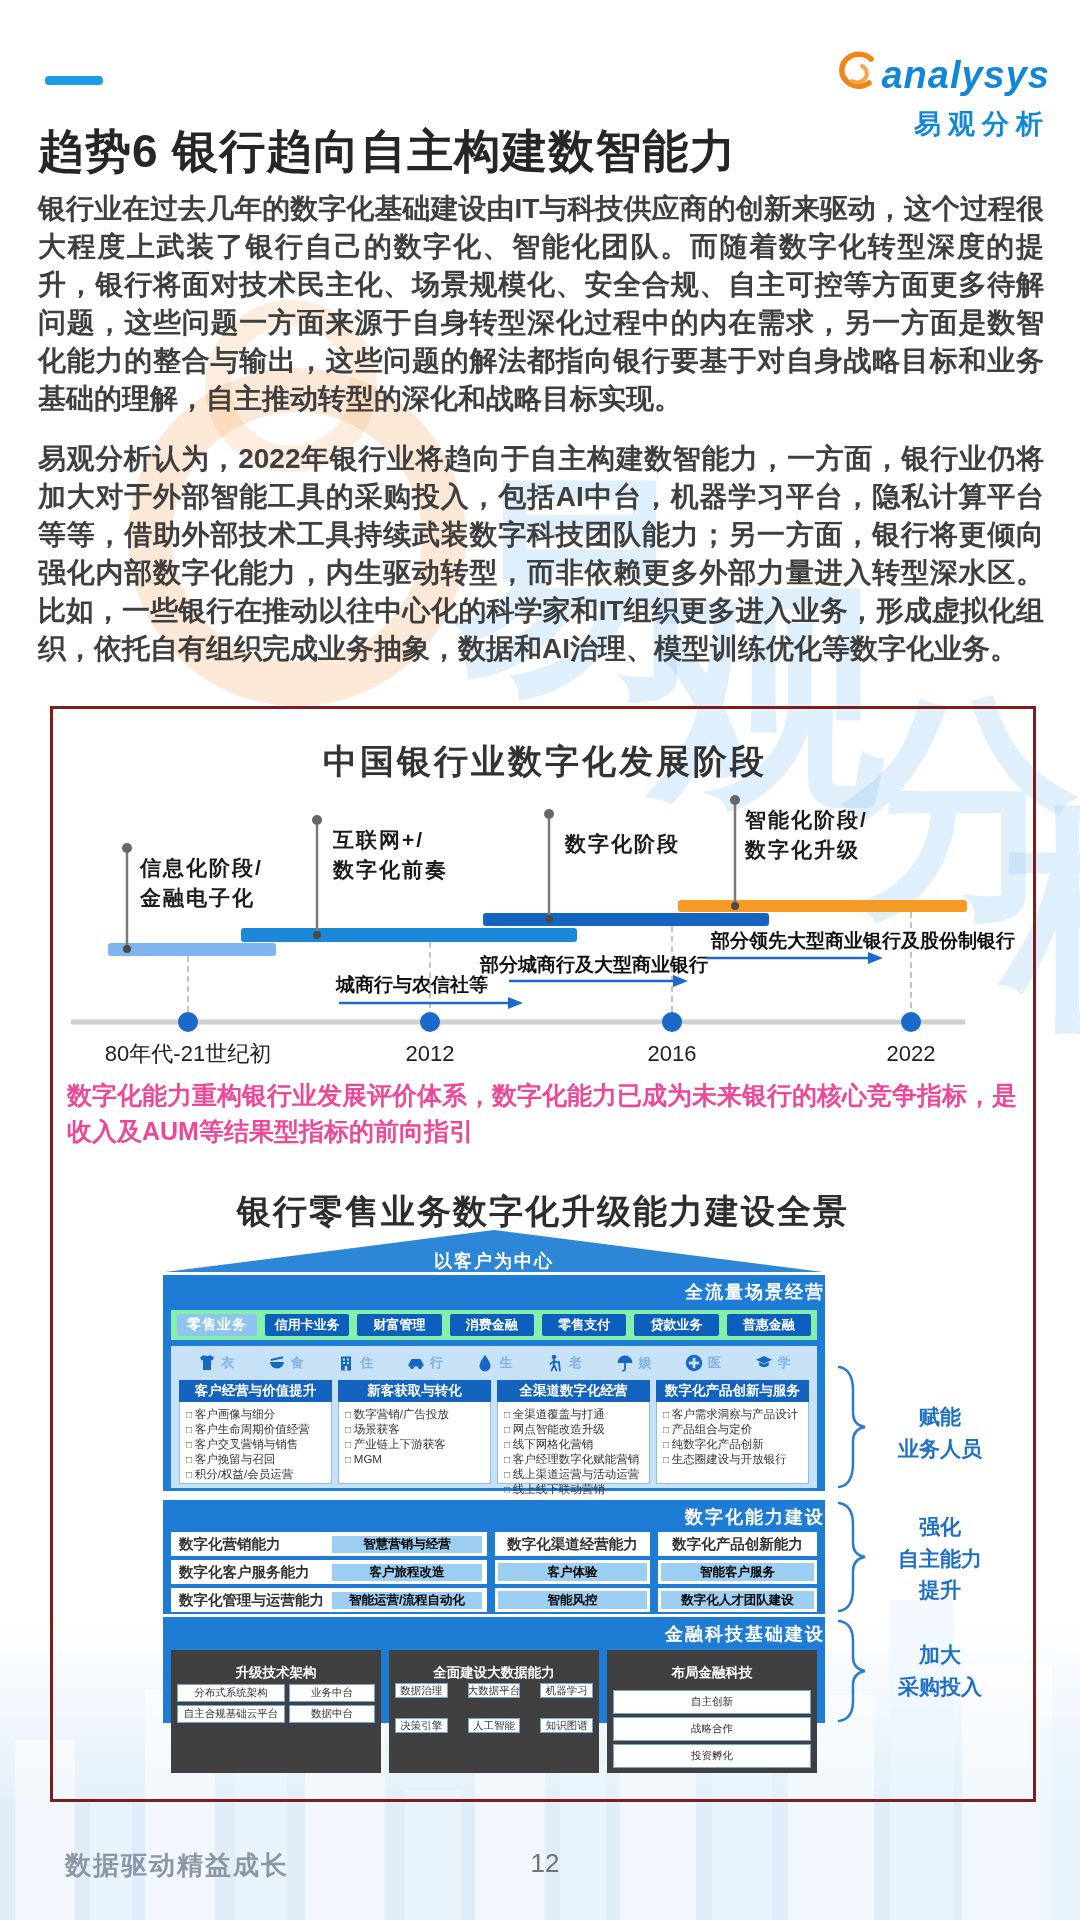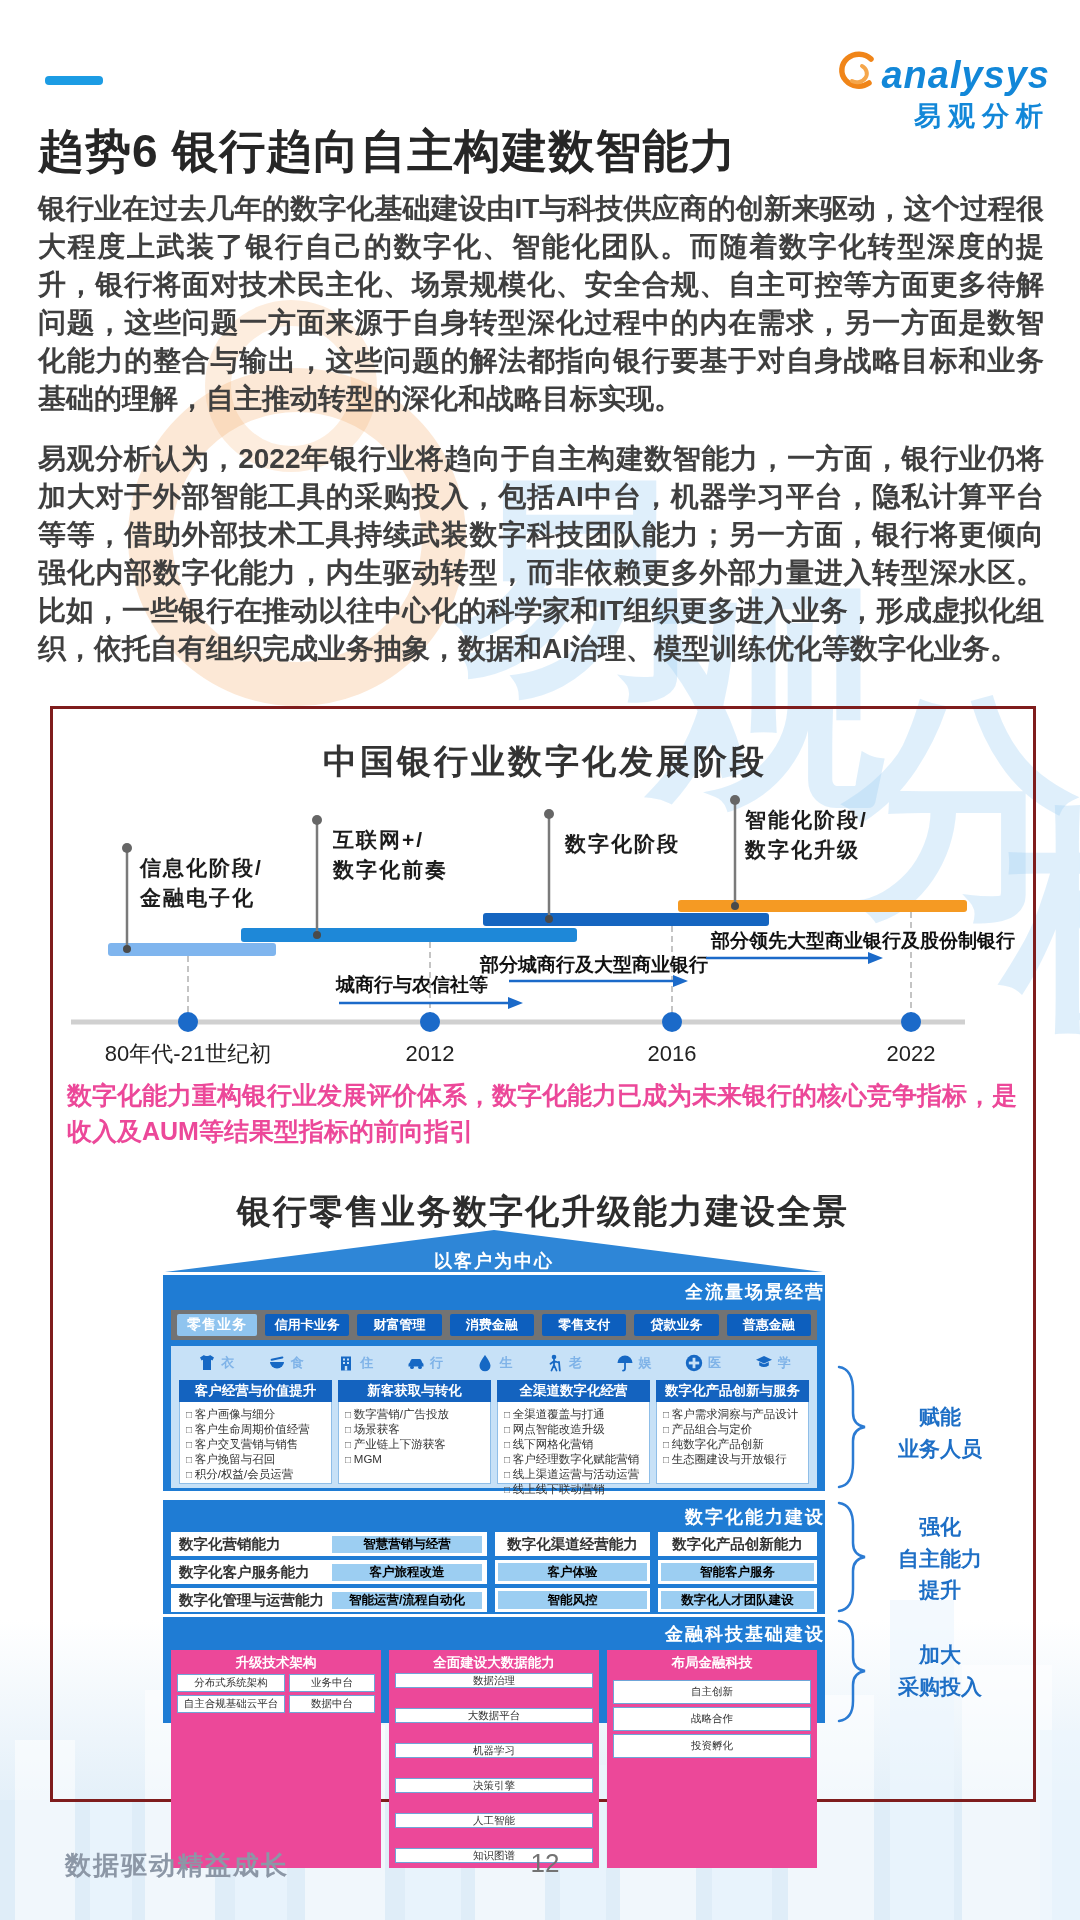--- a/index.html
+++ b/index.html
@@ -20,30 +20,30 @@
   .sky-band{position:absolute;left:0;top:1800px;width:1080px;height:120px;background:#DFEDF8;}
   .bld{position:absolute;background:rgba(255,255,255,0.55);}
   .bld.b2{background:rgba(236,246,253,0.65);}
   
   #content{position:absolute;inset:0;z-index:1;}
   .accent-dash{position:absolute;left:45px;top:76px;width:58px;height:9px;border-radius:4px;background:#1C9CE4;}
   .page-title{position:absolute;left:38px;top:90px;width:780px;font-size:46px;font-weight:800;color:#262626;letter-spacing:1px;}
   .logo{position:absolute;right:30px;top:50px;width:240px;text-align:right;}
   .logo-row{display:flex;align-items:flex-end;justify-content:flex-end;}
   .logo-brand{font-size:38px;font-weight:bold;font-style:italic;color:#1287D8;letter-spacing:1px;line-height:1;}
-  .logo-cn{font-size:27px;font-weight:bold;color:#1287D8;letter-spacing:7px;margin-top:4px;}
+  .logo-cn{font-size:27px;font-weight:bold;color:#1287D8;letter-spacing:7px;margin-top:12px;}
   .para{position:absolute;left:38px;width:1006px;font-size:28px;line-height:38px;font-weight:600;color:#3f3f3f;text-align:justify;}
   
   .main-box{position:absolute;left:50px;top:706px;width:980px;height:1090px;border:3px solid #7f1d1d;background:transparent;}
   .chart-caption{position:absolute;left:14px;top:368px;width:952px;font-size:25px;line-height:36px;font-weight:600;color:#ec4899;}
   .pano-title{position:absolute;left:0;top:480px;width:980px;text-align:center;font-size:34px;font-weight:800;color:#2d2d2d;letter-spacing:2px;}
   
   .sec{position:absolute;left:110px;width:662px;background:#1F7CD4;}
   .sec-h{text-align:right;color:#fff;font-weight:bold;font-size:18px;letter-spacing:2px;padding-top:5px;}
-  .tabs-strip{margin:6px 8px 0 8px;height:30px;background:#737373;display:flex;align-items:center;padding:0 6px;gap:8px;}
+  .tabs-strip{margin:6px 8px 0 8px;height:30px;background:#86efac;display:flex;align-items:center;padding:0 6px;gap:8px;}
   .retail-chip{width:80px;height:22px;background:#8FC4EF;border-radius:2px;color:#fff;font-weight:bold;font-size:14px;
     display:flex;align-items:center;justify-content:center;letter-spacing:1px;flex:none;}
   .tab{flex:1;height:22px;background:#0D5FBE;border-radius:2px;color:#fff;font-weight:bold;font-size:13px;
     display:flex;align-items:center;justify-content:center;}
   .panel{margin:6px 8px 8px 8px;background:#C7E1F7;height:142px;}
   .icons-row{height:30px;display:flex;align-items:center;justify-content:space-around;padding:2px 10px 0 10px;}
   .licon{display:flex;align-items:center;gap:4px;}
   .licon svg{display:block;}
   .licon span{font-size:13px;font-weight:bold;color:#7FB3E8;}
   .cards{display:grid;grid-template-columns:repeat(4,1fr);gap:6px;padding:2px 8px 6px 8px;}
@@ -54,21 +54,21 @@
   .rows2{padding:3px 8px 7px 8px;}
   .row2{display:grid;grid-template-columns:316px 155px 159px;gap:8px;height:24px;margin-bottom:4px;}
   .cell-label{background:#fff;display:flex;align-items:center;justify-content:space-between;padding:0 5px 0 8px;}
   .cell-label .lbl{font-size:14.5px;font-weight:600;color:#333;white-space:nowrap;}
   .chip{background:#9CCEF2;color:#000000;font-weight:bold;font-size:12.5px;display:flex;align-items:center;justify-content:center;}
   .cell-label .chip{width:150px;height:17px;flex:none;}
   .cell-plain{background:#fff;display:flex;align-items:center;justify-content:center;font-size:14.5px;font-weight:600;color:#333;}
   .cell-chip{background:#fff;padding:3px;box-sizing:border-box;}
   .cell-chip .chip{width:100%;height:100%;}
   .cols3{display:grid;grid-template-columns:repeat(3,1fr);gap:8px;padding:4px 8px 8px 8px;height:70px;box-sizing:content-box;}
-  .s3col{background:#ec4899;padding:4px 6px 5px 6px;}
+  .s3col{background:#404040;padding:14px 6px 5px 6px;}
   .s3col-h{text-align:center;color:#fff;font-weight:bold;font-size:13.5px;height:17px;line-height:17px;}
   .s3grid{display:grid;gap:3px 4px;}
   .sbox{background:#fff;border:1px solid #6FA5D8;color:#333;display:flex;align-items:center;justify-content:center;
     font-size:10.5px;white-space:nowrap;overflow:hidden;}
   .brace-label{position:absolute;left:812px;width:150px;text-align:center;font-size:21px;font-weight:bold;color:#1E6FC6;line-height:1.5;}
   
   .footer-slogan{position:absolute;left:65px;top:1848px;font-size:26px;font-weight:600;color:#8C97A6;letter-spacing:2px;}
   .footer-page{position:absolute;left:505px;top:1848px;width:80px;text-align:center;font-size:26px;color:#737373;}
   svg text{font-family:"Liberation Sans","DejaVu Sans",sans-serif;}
 </style>
@@ -376,21 +376,21 @@
           <div class="s3col-h">升级技术架构</div>
           <div class="s3grid" style="grid-template-columns:1.25fr 1fr;margin-top:3px;">
             <div class="sbox" style="height:16px;">分布式系统架构</div>
             <div class="sbox" style="height:16px;">业务中台</div>
             <div class="sbox" style="height:16px;">自主合规基础云平台</div>
             <div class="sbox" style="height:16px;">数据中台</div>
           </div>
         </div>
         <div class="s3col">
           <div class="s3col-h">全面建设大数据能力</div>
-          <div class="s3grid" style="grid-template-columns:1fr;margin-top:2px;gap:20px;">
+          <div class="s3grid" style="grid-template-columns:1fr 1fr 1fr;margin-top:2px;gap:20px;">
             <div class="sbox" style="height:13px;">数据治理</div>
             <div class="sbox" style="height:13px;">大数据平台</div>
             <div class="sbox" style="height:13px;">机器学习</div>
             <div class="sbox" style="height:13px;">决策引擎</div>
             <div class="sbox" style="height:13px;">人工智能</div>
             <div class="sbox" style="height:13px;">知识图谱</div>
           </div>
         </div>
         <div class="s3col">
           <div class="s3col-h">布局金融科技</div>

